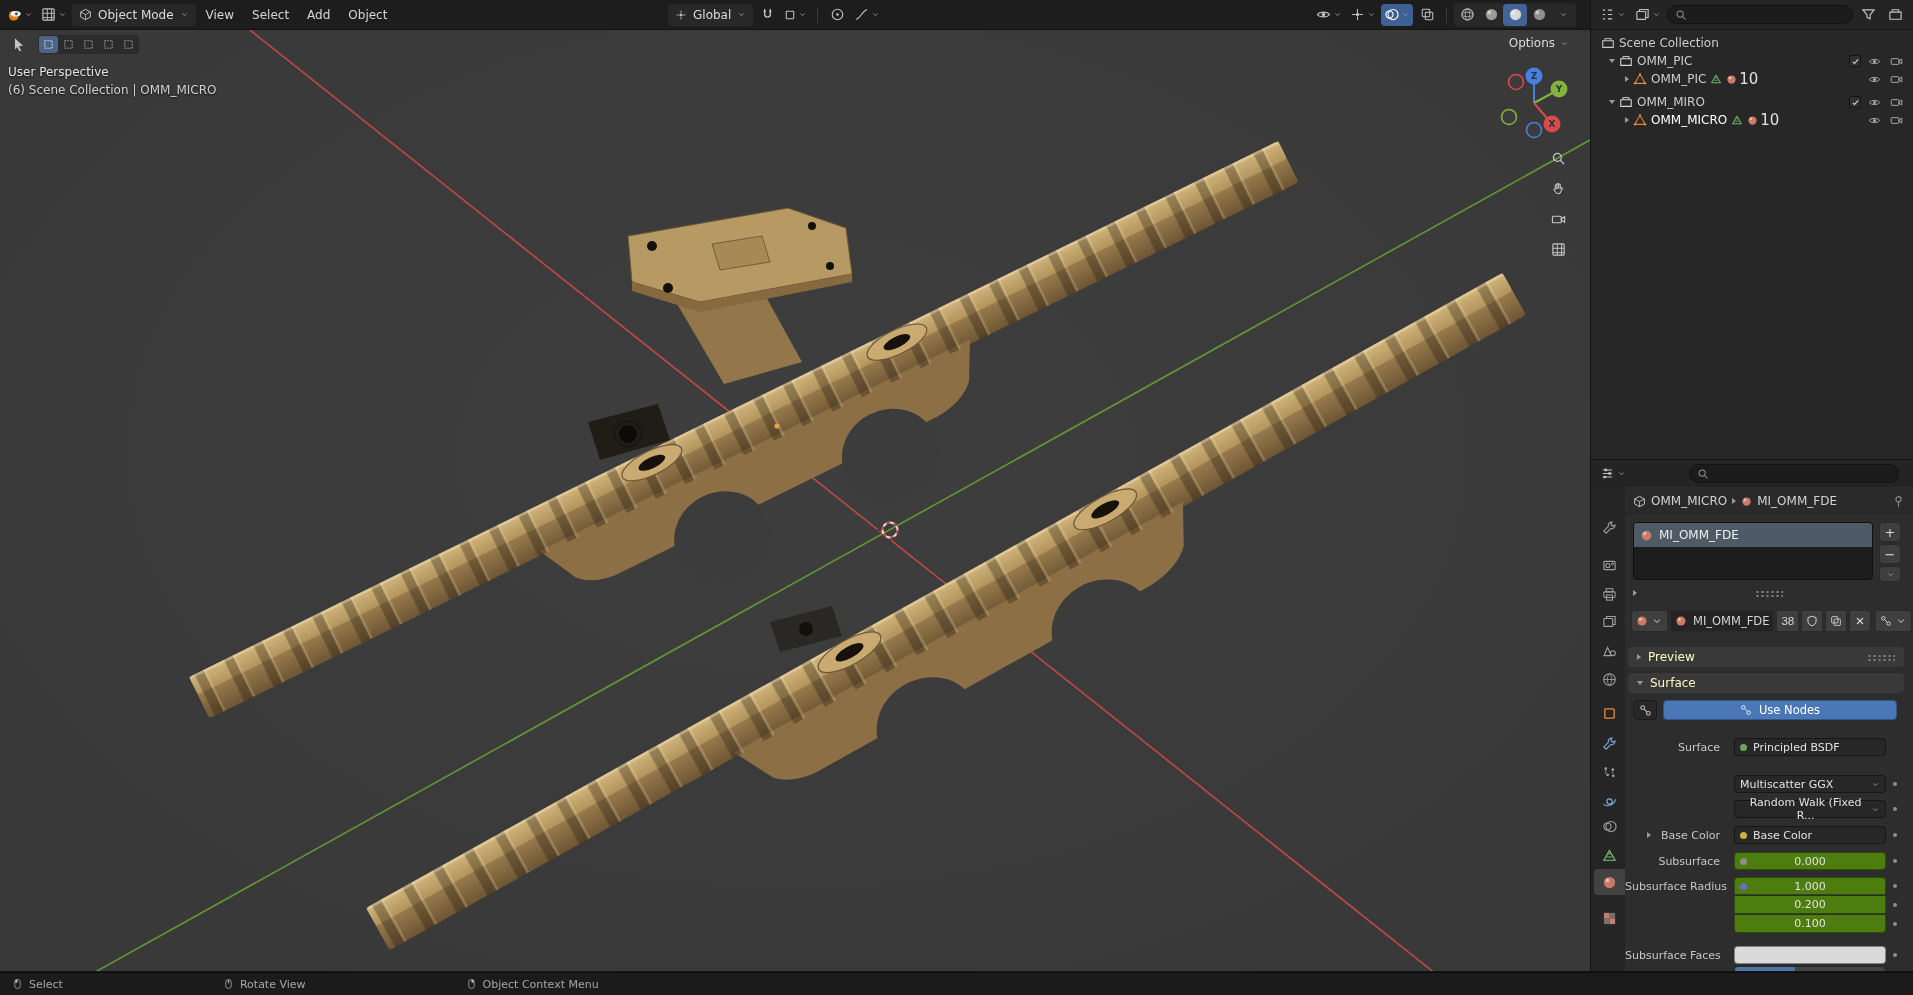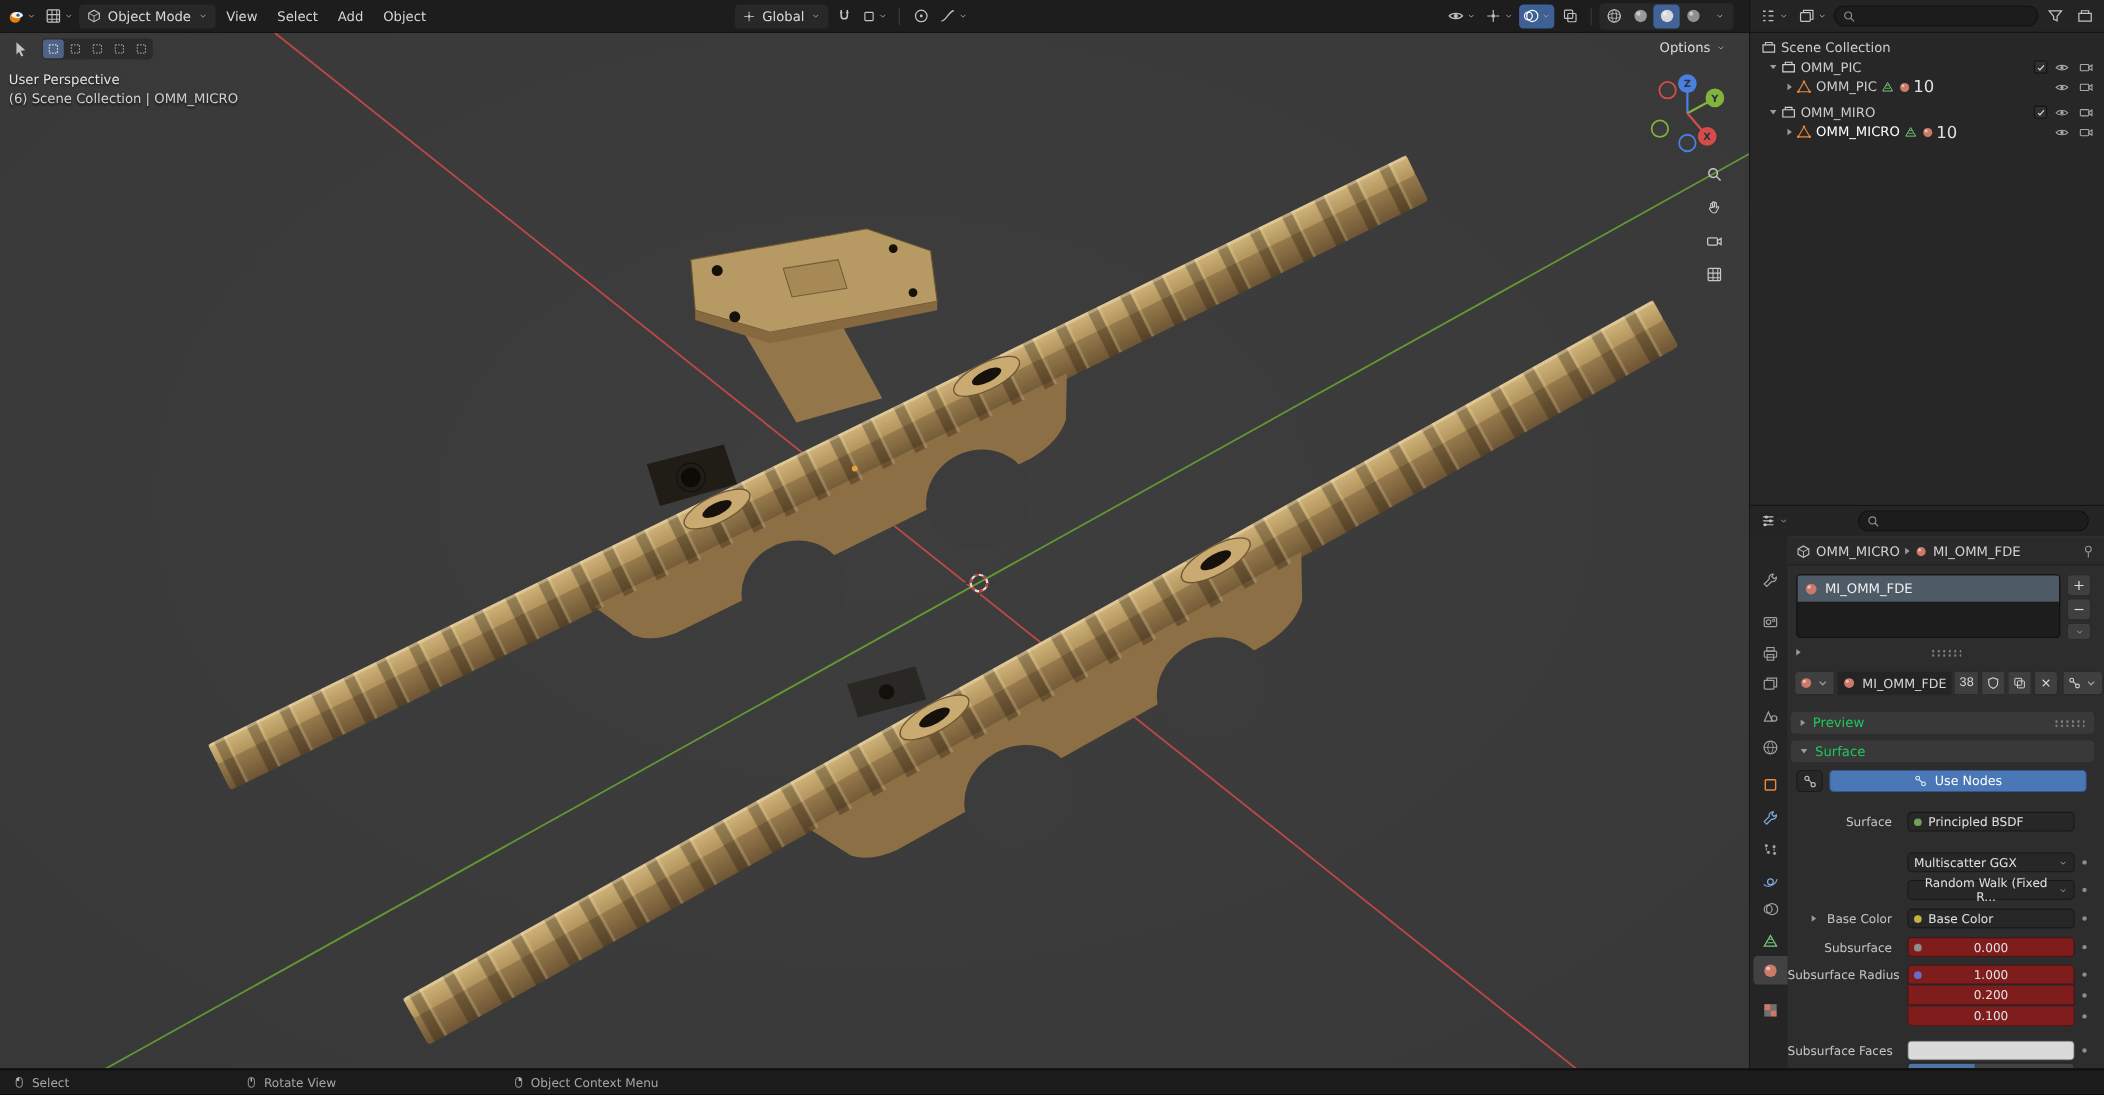--- a/index.html
+++ b/index.html
@@ -85,28 +85,28 @@
   .sq-btn{position:absolute;left:288px;width:22px;height:20px;background:#3f3f3f;border:1px solid #2a2a2a;border-radius:4px;
           color:#d8d8d8;font-size:13px;line-height:1;display:flex;align-items:center;justify-content:center;font-family:inherit;padding:0}
   .underlist{position:absolute;left:42px;top:126px;right:12px;height:14px;display:flex;align-items:center}
   .grip{width:28px;height:7px;background-image:radial-gradient(circle,#7d7d7d 1px,transparent 1.3px);background-size:5px 4px;margin:0 auto}
   .dbrow{position:absolute;left:40px;right:8px;top:150px;height:22px;display:flex;align-items:center;gap:2px}
   .db{height:22px;background:#3f3f3f;border:1px solid #2a2a2a;display:flex;align-items:center;justify-content:center;gap:3px;color:#d5d5d5;font-size:11.5px;padding:0 4px}
   .db.first{border-radius:4px 0 0 4px}.db.last{border-radius:0 4px 4px 0}
   .db.name{flex:1;justify-content:flex-start;background:#242424;gap:6px}
   .db svg{width:12px;height:12px}
   .phead{position:absolute;left:36px;right:8px;height:22px;background:#393939;border:1px solid #2c2c2c;border-radius:5px;
-         display:flex;align-items:center;gap:7px;padding:0 9px;font-size:12px;color:#22c55e}
+         display:flex;align-items:center;gap:7px;padding:0 9px;font-size:12px;color:#fef9c3}
   .prow{position:absolute;left:34px;right:0;height:19px}
   .plabel{position:absolute;left:0;top:0;width:95px;text-align:right;font-size:11px;color:#c6c6c6;line-height:19px;white-space:nowrap}
   .pfield{position:absolute;left:109px;top:0;width:152px;height:18px;border-radius:4px;border:1px solid rgba(0,0,0,.4);
           display:flex;align-items:center;justify-content:center;font-size:11px;color:#e2e2e2;font-family:inherit;background:#434343;padding:0 5px}
   .pfield.ptr{background:#272727;justify-content:flex-start;gap:6px}
   .pfield.menu{background:#272727;justify-content:space-between}
-  .pfield.num{background:#7f1d1d}
+  .pfield.num{background:#4d7c0f}
   .pfield.swatch{background:#dadada}
   .pfield.rtop{border-radius:4px 4px 0 0}.pfield.rmid{border-radius:0;border-top:none}.pfield.rbot{border-radius:0 0 4px 4px;border-top:none}
   .pfield.slider{background:#434343;position:absolute;overflow:hidden}
   .fill{position:absolute;left:0;top:0;bottom:0;width:40%;background:#4f74a8}
   .fill+span{position:relative}
   .kdot{position:absolute;left:268px;top:7px;width:4px;height:4px;border-radius:50%;background:#8d8d8d;border:none;padding:0}
   .sock{width:7px;height:7px;border-radius:50%;flex:0 0 auto}
   .un-ic{position:absolute;left:8px;top:0;width:24px;height:20px;background:#272727;border:1px solid #1b1b1b;border-radius:4px;
          display:flex;align-items:center;justify-content:center;color:#bdbdbd;padding:0}
   .un-ic svg{width:13px;height:13px}

